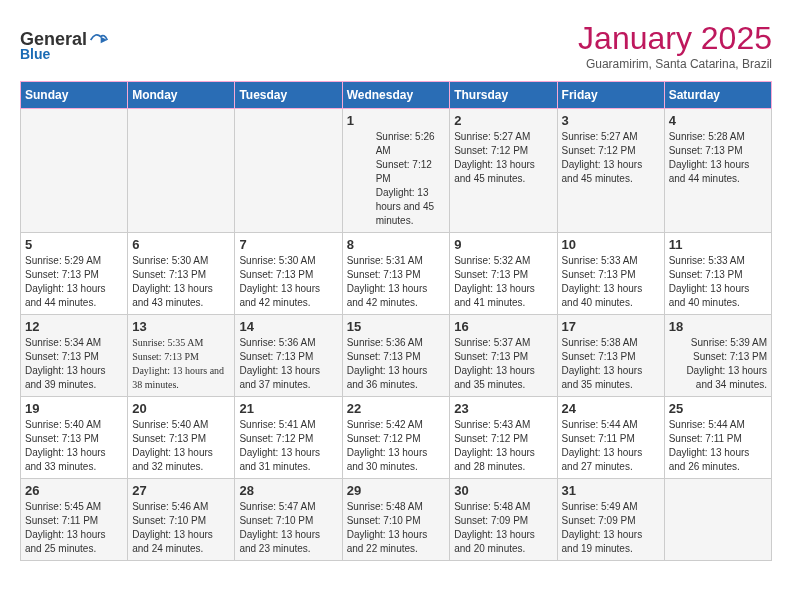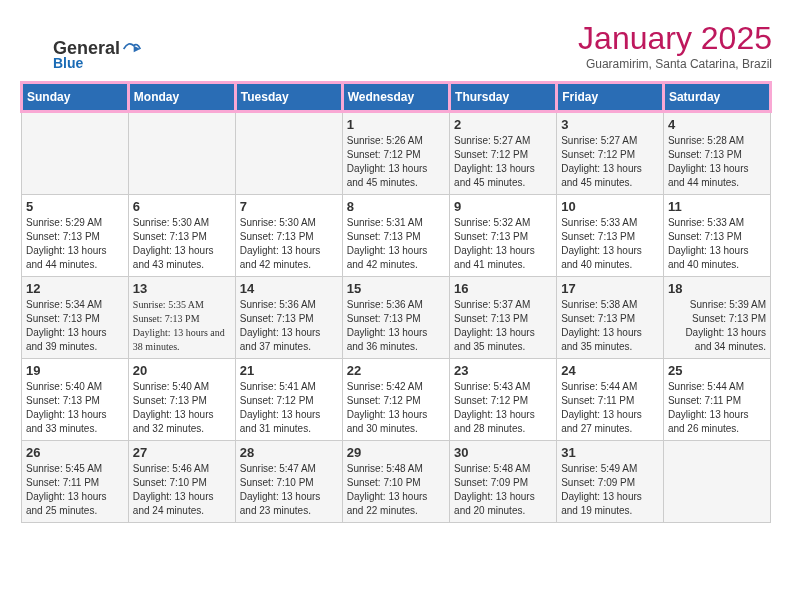--- a/index.html
+++ b/index.html
@@ -6,23 +6,22 @@
     body {
       font-family: Arial, sans-serif;
       background: #fff;
       width: 792px;
       min-height: 612px;
       padding: 20px;
     }
     .header {
       display: flex;
       justify-content: space-between;
-      align-items: flex-end;
+      align-items: center;
       margin-bottom: 10px;
-      margin-left: 33px;
     }
     .logo {
       display: flex;
       align-items: center;
     }
     .logo-text-general {
       font-size: 18px;
       font-weight: bold;
       color: #333;
     }
@@ -53,21 +52,21 @@
       border-collapse: collapse;
       font-size: 11px;
     }
     thead tr th {
       background-color: #2a6db5;
       color: #fff;
       padding: 6px 4px;
       text-align: left;
       font-size: 12px;
       font-weight: bold;
-      border: 3px solid #f9a8d4;
+      border: 1px solid #f9a8d4;
     }
     tbody tr td {
       border: 1px solid #ccc;
       vertical-align: top;
       padding: 4px;
       height: 80px;
       width: 108px;
     }
     tbody tr:nth-child(odd) td {
       background-color: #f5f5f5;
@@ -124,21 +123,21 @@
         <th>Saturday</th>
       </tr>
   </thead>
   <tbody id="calendar-body">
   <tr>
         <td class="empty-cell"></td>
         <td class="empty-cell"></td>
         <td class="empty-cell"></td>
         <td>
           <div class="day-number">1</div>
-          <div class="day-info" style="white-space: pre-line;">Sunrise: 5:26 AM
+          <div class="day-info" style="white-space: pre-line; margin-left: 29px;">Sunrise: 5:26 AM
 Sunset: 7:12 PM
 Daylight: 13 hours and 45 minutes.</div>
         </td>
         <td>
           <div class="day-number">2</div>
           <div class="day-info" style="white-space: pre-line;">Sunrise: 5:27 AM
 Sunset: 7:12 PM
 Daylight: 13 hours and 45 minutes.</div>
         </td>
         <td>

